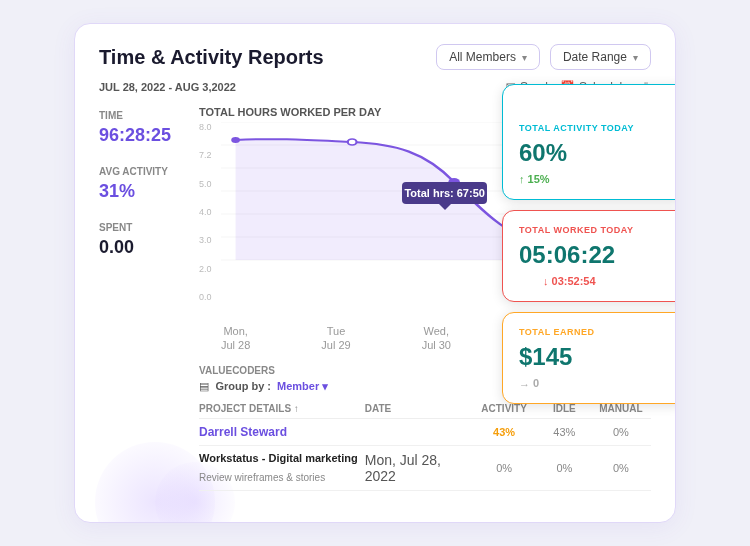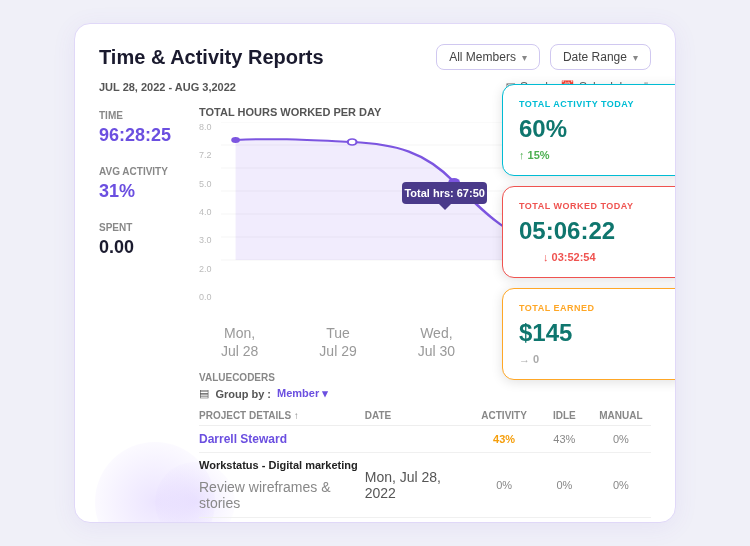--- a/index.html
+++ b/index.html
@@ -125,21 +125,21 @@
       border-left: 6px solid transparent;
       border-right: 6px solid transparent;
       border-top: 6px solid #4a3a8a;
     }
 
     
     .x-labels {
       display: flex;
       justify-content: space-between;
       padding: 2px 0 0 0;
-      font-size: 14px;
+      font-size: 11px;
       color: #999;
     }
     .x-label { text-align: center; line-height: 1.3; }
 
     
     .table-section { margin-top: 12px; }
     .table-header-row {
       font-size: 10px;
       font-weight: 700;
       color: #888;
@@ -165,21 +165,21 @@
 
     .table-row {
       display: flex;
       align-items: center;
       padding: 6px 0;
       border-bottom: 1px solid #f0f0f0;
       font-size: 11px;
     }
     .row-name { color: #6b4fe0; font-weight: 600; font-size: 12px; }
     .row-project-name { color: #222; font-weight: 600; font-size: 11px; }
-    .row-project-sub { color: #888; font-size: 14px; margin-top: 8px; }
+    .row-project-sub { color: #888; font-size: 10px; margin-top: 8px; }
     .row-activity-orange { color: #f59e0b; font-weight: 700; }
     .row-activity-gray { color: #888; }
 
     
     .right-panel {
       position: absolute;
       right: -12px;
       top: 60px;
       width: 185px;
       display: flex;
@@ -197,21 +197,21 @@
     .stat-card.red { border: 1.5px solid #ef5350; }
     .stat-card.orange { border: 1.5px solid #ffa726; }
 
     .stat-card-label {
       font-size: 9px;
       font-weight: 800;
       text-transform: uppercase;
       letter-spacing: 0.5px;
       margin-bottom: 6px;
     }
-    .stat-card.cyan .stat-card-label { color: #00bcd4; }
+    .stat-card.cyan .stat-card-label { color: #00bcd4; margin-top: 24px; }
     .stat-card.red .stat-card-label { color: #ef5350; }
     .stat-card.orange .stat-card-label { color: #ffa726; }
 
     .stat-card-value {
       font-size: 24px;
       font-weight: 800;
       color: #0f766e;
       margin-bottom: 6px;
     }
     .stat-card-sub {

